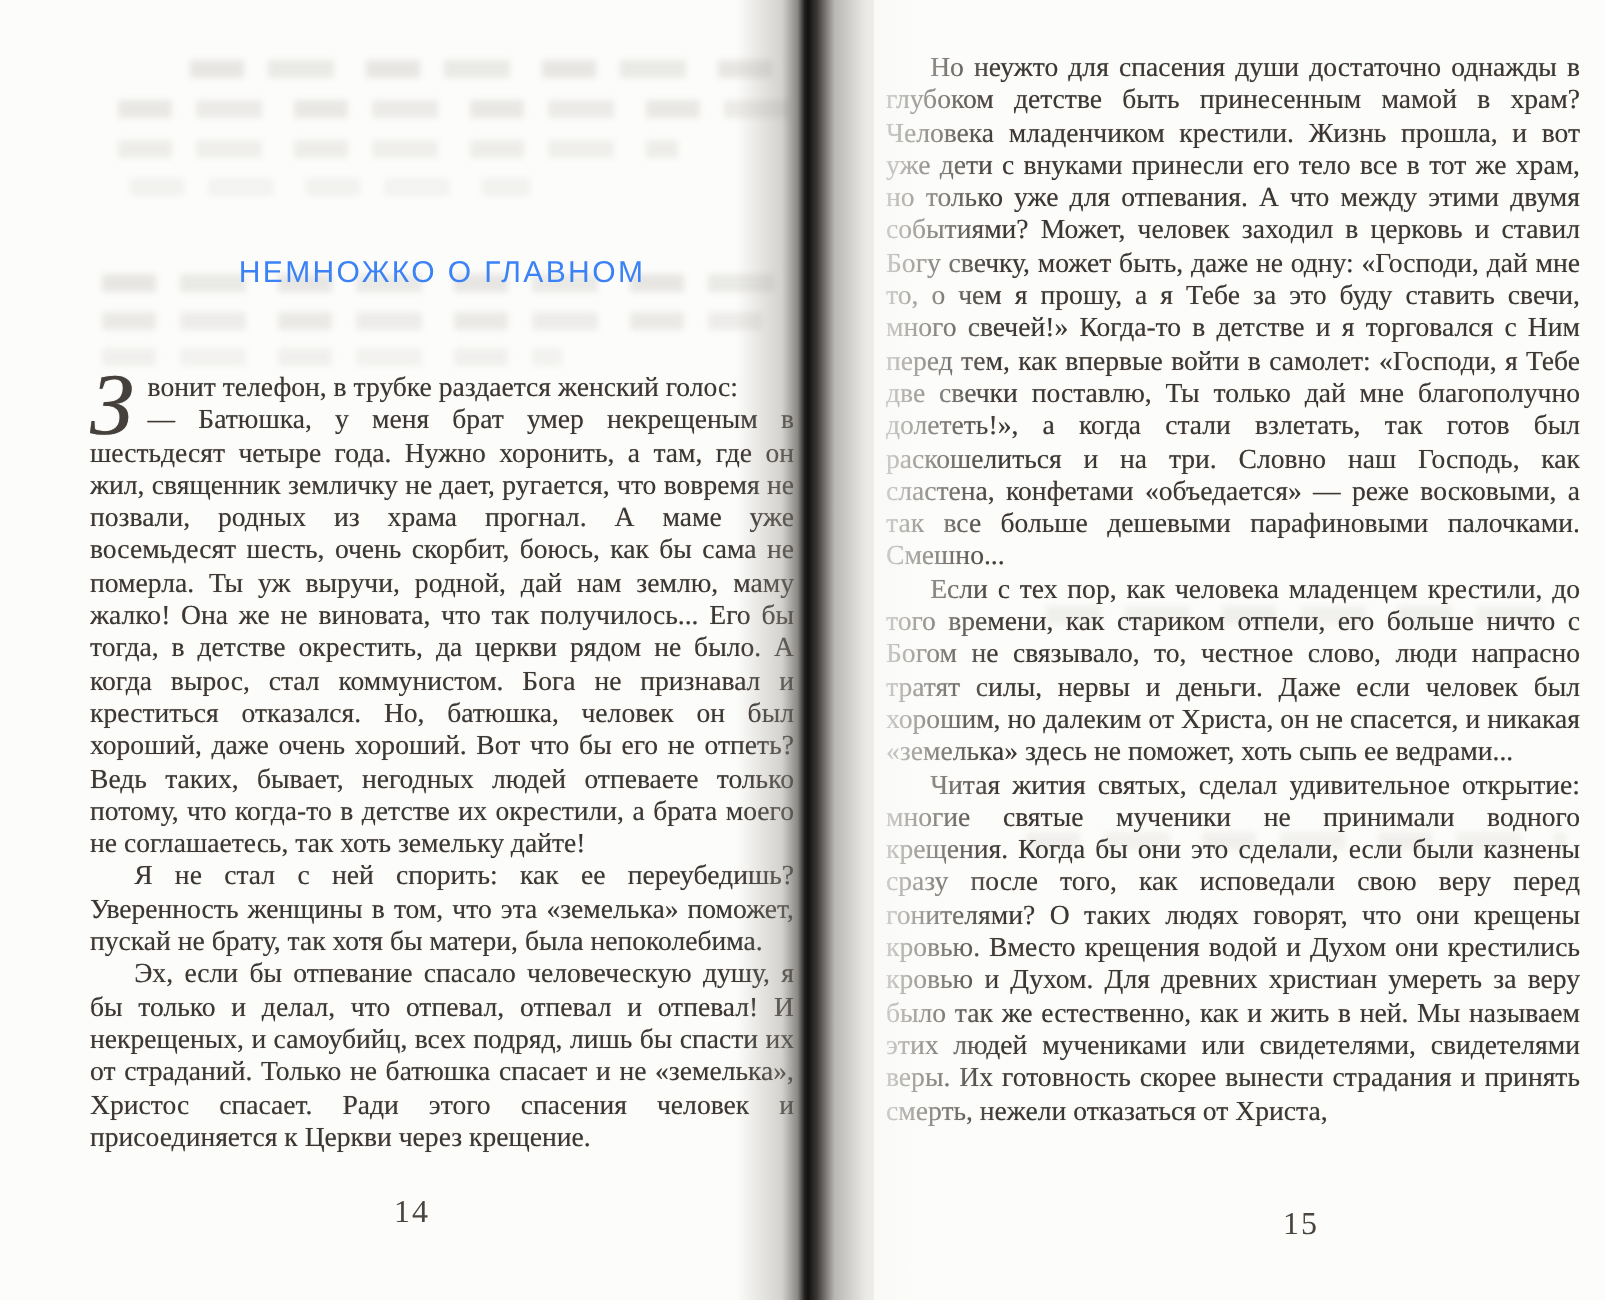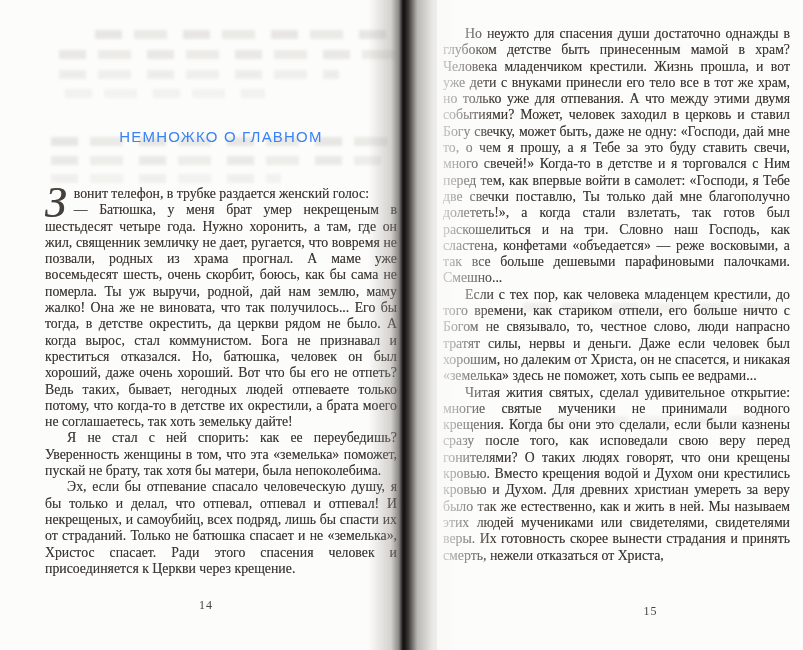--- a/index.html
+++ b/index.html
@@ -51,21 +51,21 @@
     font-size: 44px;
     line-height: 30px;
     padding: 2px 7px 0 0;
     color: #45403b;
   }
 
   .page-number {
     position: absolute;
     top: 598px; left: 0; width: 100%;
     text-align: center;
-    font-size: 12px;
+    font-size: 16px;
     letter-spacing: 1px;
     color: #4a453f;
   }
   .page-left  .page-number { transform: translateX(-15px); }
   .page-right .page-number { top: 604px; transform: translateX(34px); }
 
   
   .gutter {
     position: absolute;
     top: 0; left: 368px;

